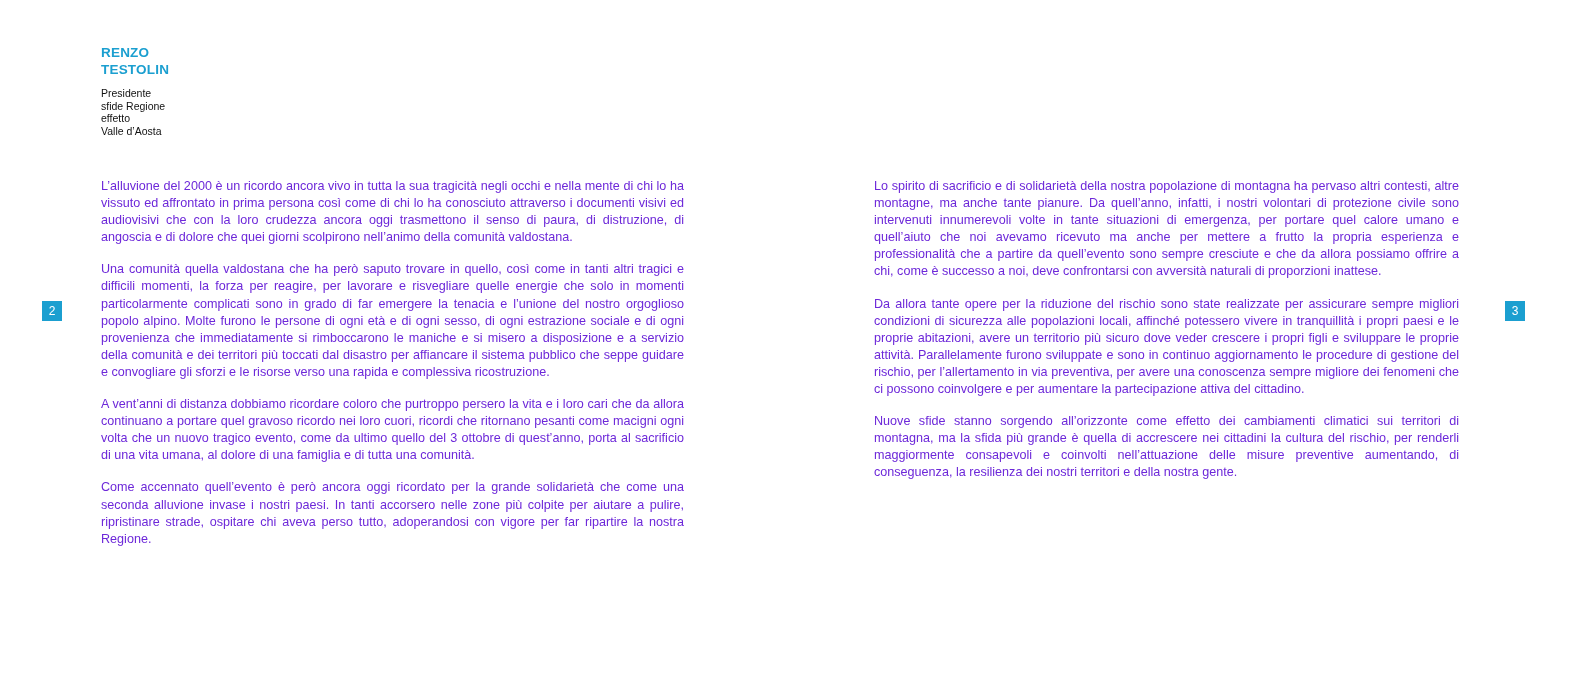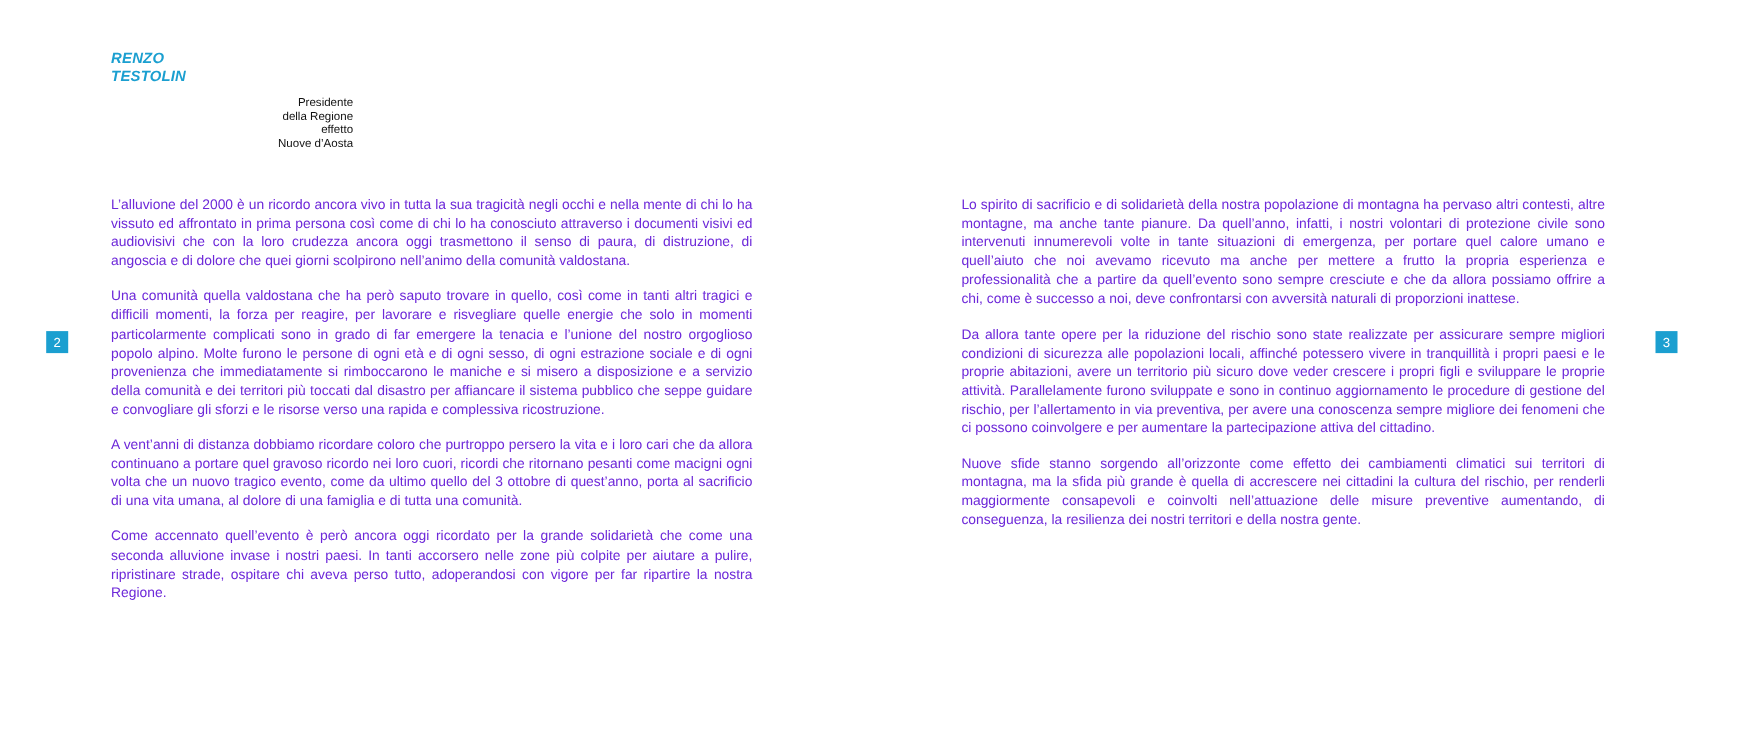--- a/index.html
+++ b/index.html
@@ -46,28 +46,26 @@
     top: 44px;
     width: 220px;
   }
   .author-name {
     color: #1b9fd0;
     font-size: 13.5px;
     font-weight: bold;
     line-height: 17px;
     letter-spacing: 0.2px;
     text-transform: uppercase;
-    font-style: italic;
   }
   .author-role {
     color: #111111;
     font-size: 10.5px;
     line-height: 12.5px;
     margin-top: 9px;
-    text-align: right;
   }
   
   .col {
     position: absolute;
     top: 178px;
     font-size: 12.6px;
     line-height: 17.1px;
     text-align: justify;
     color: #6d28d9;
   }
@@ -96,23 +94,23 @@
   <div class="page-tab left">2</div>
   <div class="page-tab right">3</div>
 
   <div class="author-block">
     <div class="author-name">
       <div>RENZO</div>
       <div>TESTOLIN</div>
     </div>
     <div class="author-role">
       <div>Presidente</div>
-      <div>della Regione</div>
+      <div>sfide Regione</div>
       <div>effetto</div>
-      <div>Nuove d’Aosta</div>
+      <div>Valle d’Aosta</div>
     </div>
   </div>
 
   <div class="col left">
     <p>L’alluvione del 2000 è un ricordo ancora vivo in tutta la sua tragicità negli occhi e nella mente di chi lo ha vissuto ed affrontato in prima persona così come di chi lo ha conosciuto attraverso i documenti visivi ed audiovisivi che con la loro crudezza ancora oggi trasmettono il senso di paura, di distruzione, di angoscia e di dolore che quei giorni scolpirono nell’animo della comunità valdostana.</p>
     <p>Una comunità quella valdostana che ha però saputo trovare in quello, così come in tanti altri tragici e difficili momenti, la forza per reagire, per lavorare e risvegliare quelle energie che solo in momenti particolarmente complicati sono in grado di far emergere la tenacia e l’unione del nostro orgoglioso popolo alpino. Molte furono le persone di ogni età e di ogni sesso, di ogni estrazione sociale e di ogni provenienza che immediatamente si rimboccarono le maniche e si misero a disposizione e a servizio della comunità e dei territori più toccati dal disastro per affiancare il sistema pubblico che seppe guidare e convogliare gli sforzi e le risorse verso una rapida e complessiva ricostruzione.</p>
     <p>A vent’anni di distanza dobbiamo ricordare coloro che purtroppo persero la vita e i loro cari che da allora continuano a portare quel gravoso ricordo nei loro cuori, ricordi che ritornano pesanti come macigni ogni volta che un nuovo tragico evento, come da ultimo quello del 3 ottobre di quest’anno, porta al sacrificio di una vita umana, al dolore di una famiglia e di tutta una comunità.</p>
     <p>Come accennato quell’evento è però ancora oggi ricordato per la grande solidarietà che come una seconda alluvione invase i nostri paesi. In tanti accorsero nelle zone più colpite per aiutare a pulire, ripristinare strade, ospitare chi aveva perso tutto, adoperandosi con vigore per far ripartire la nostra Regione.</p>
   </div>
 

